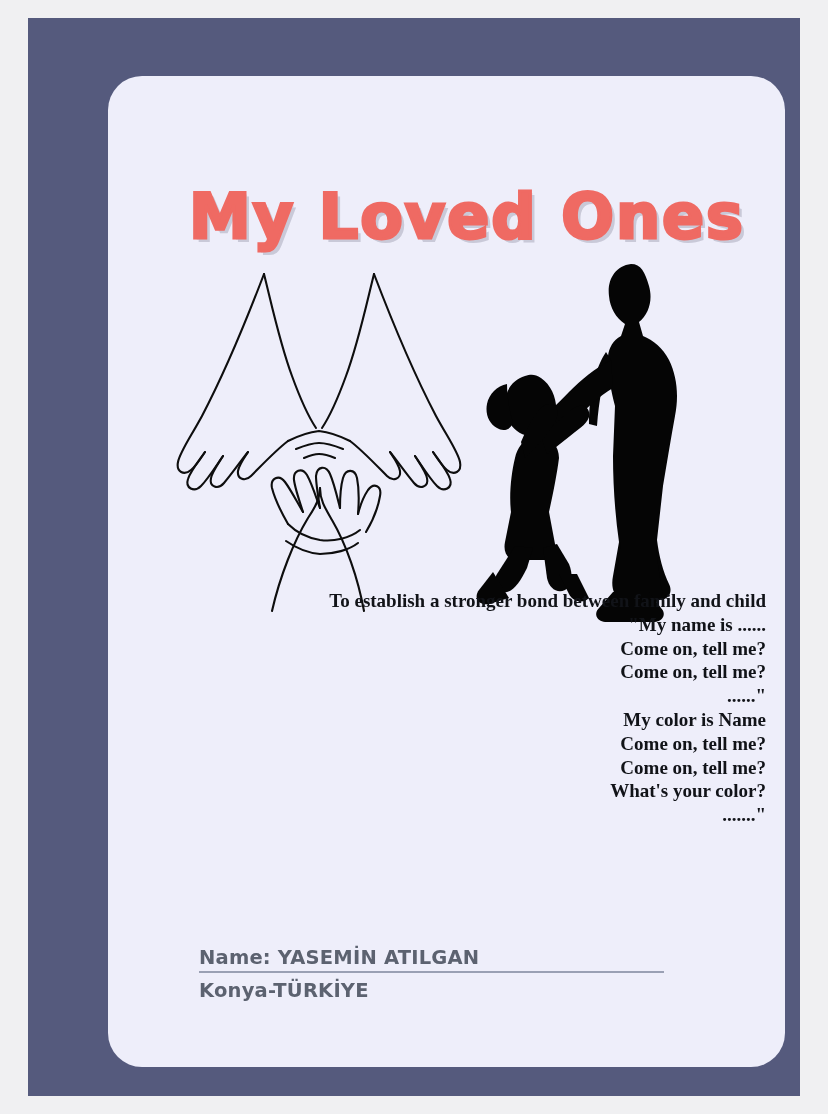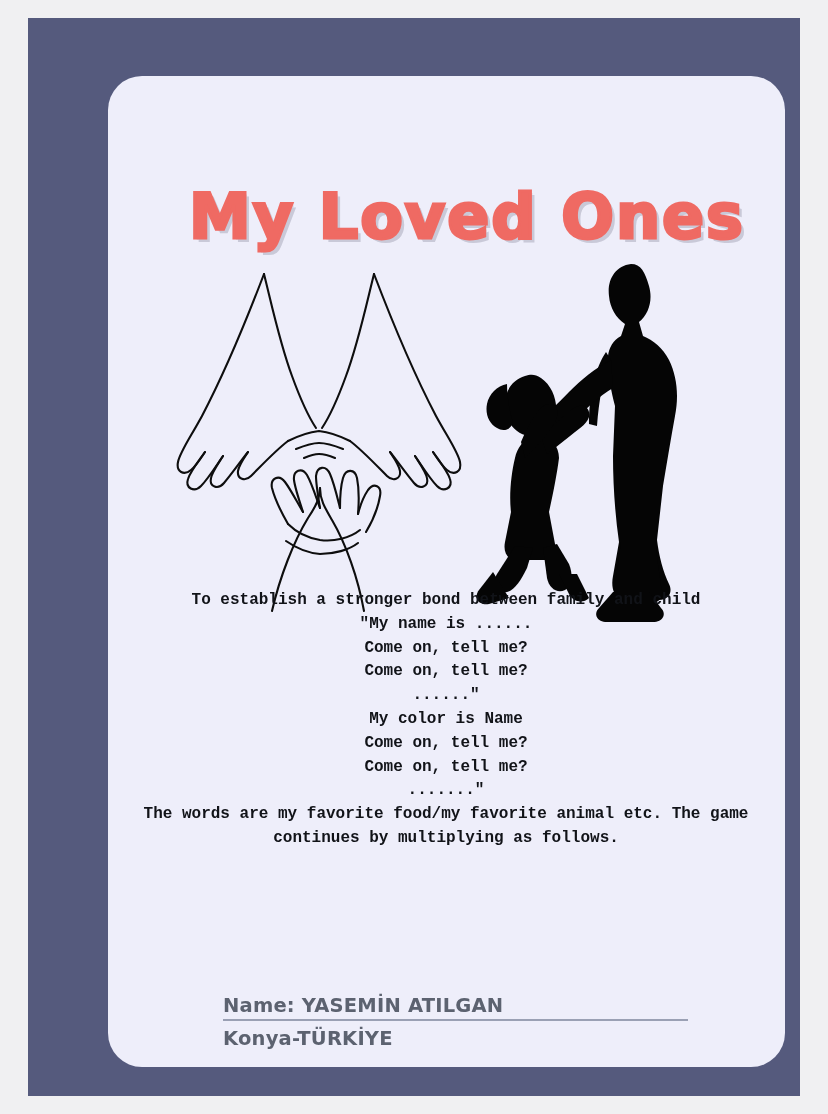--- a/index.html
+++ b/index.html
@@ -73,36 +73,35 @@
     top: 20px;
     width: 280px;
     height: 370px;
   }
   
   #rhyme-block {
     position: absolute;
     left: 18px;
     top: 513px;
     width: 640px;
-    text-align: center;
-    font-family: Liberation Mono, monospace;
+    text-align: right;
+    font-family: Liberation Serif, serif;
     font-weight: bold;
-    font-size: 16px;
+    font-size: 19px;
     color: #111318;
     line-height: 23.8px;
   }
   #rhyme-block .line { display: block; }
   #rhyme-block .wide { line-height: 23.8px; }
   
   #fields {
     position: absolute;
-    left: 115px;
+    left: 91px;
     top: 870px;
     width: 500px;
-    margin-top: 48px;
   }
   .field-row {
     position: relative;
     font-family: "DejaVu Sans", sans-serif;
     font-weight: bold;
     font-size: 19.5px;
     color: #5c6270;
     letter-spacing: 0.2px;
     border-bottom: 2px solid #9aa0b4;
     padding-bottom: 2px;
@@ -197,22 +196,22 @@
 
     <div id="rhyme-block">
       <span class="line">To establish a stronger bond between family and child</span>
       <span class="line">"My name is ......</span>
       <span class="line">Come on, tell me?</span>
       <span class="line">Come on, tell me?</span>
       <span class="line">......"</span>
       <span class="line">My color is Name</span>
       <span class="line">Come on, tell me?</span>
       <span class="line">Come on, tell me?</span>
+      <span class="line">What's your color?</span>
       <span class="line">......."</span>
-      <span class="line wide">The words are my favorite food/my favorite animal etc. The game continues by multiplying as follows.</span>
     </div>
 
     <div id="fields">
       <div class="field-row">
         <span class="field-label">Name: </span>
         <span class="field-value">YASEMİN ATILGAN</span>
       </div>
       <div class="field-row last">
         <span class="field-value">Konya-TÜRKİYE</span>
       </div>

